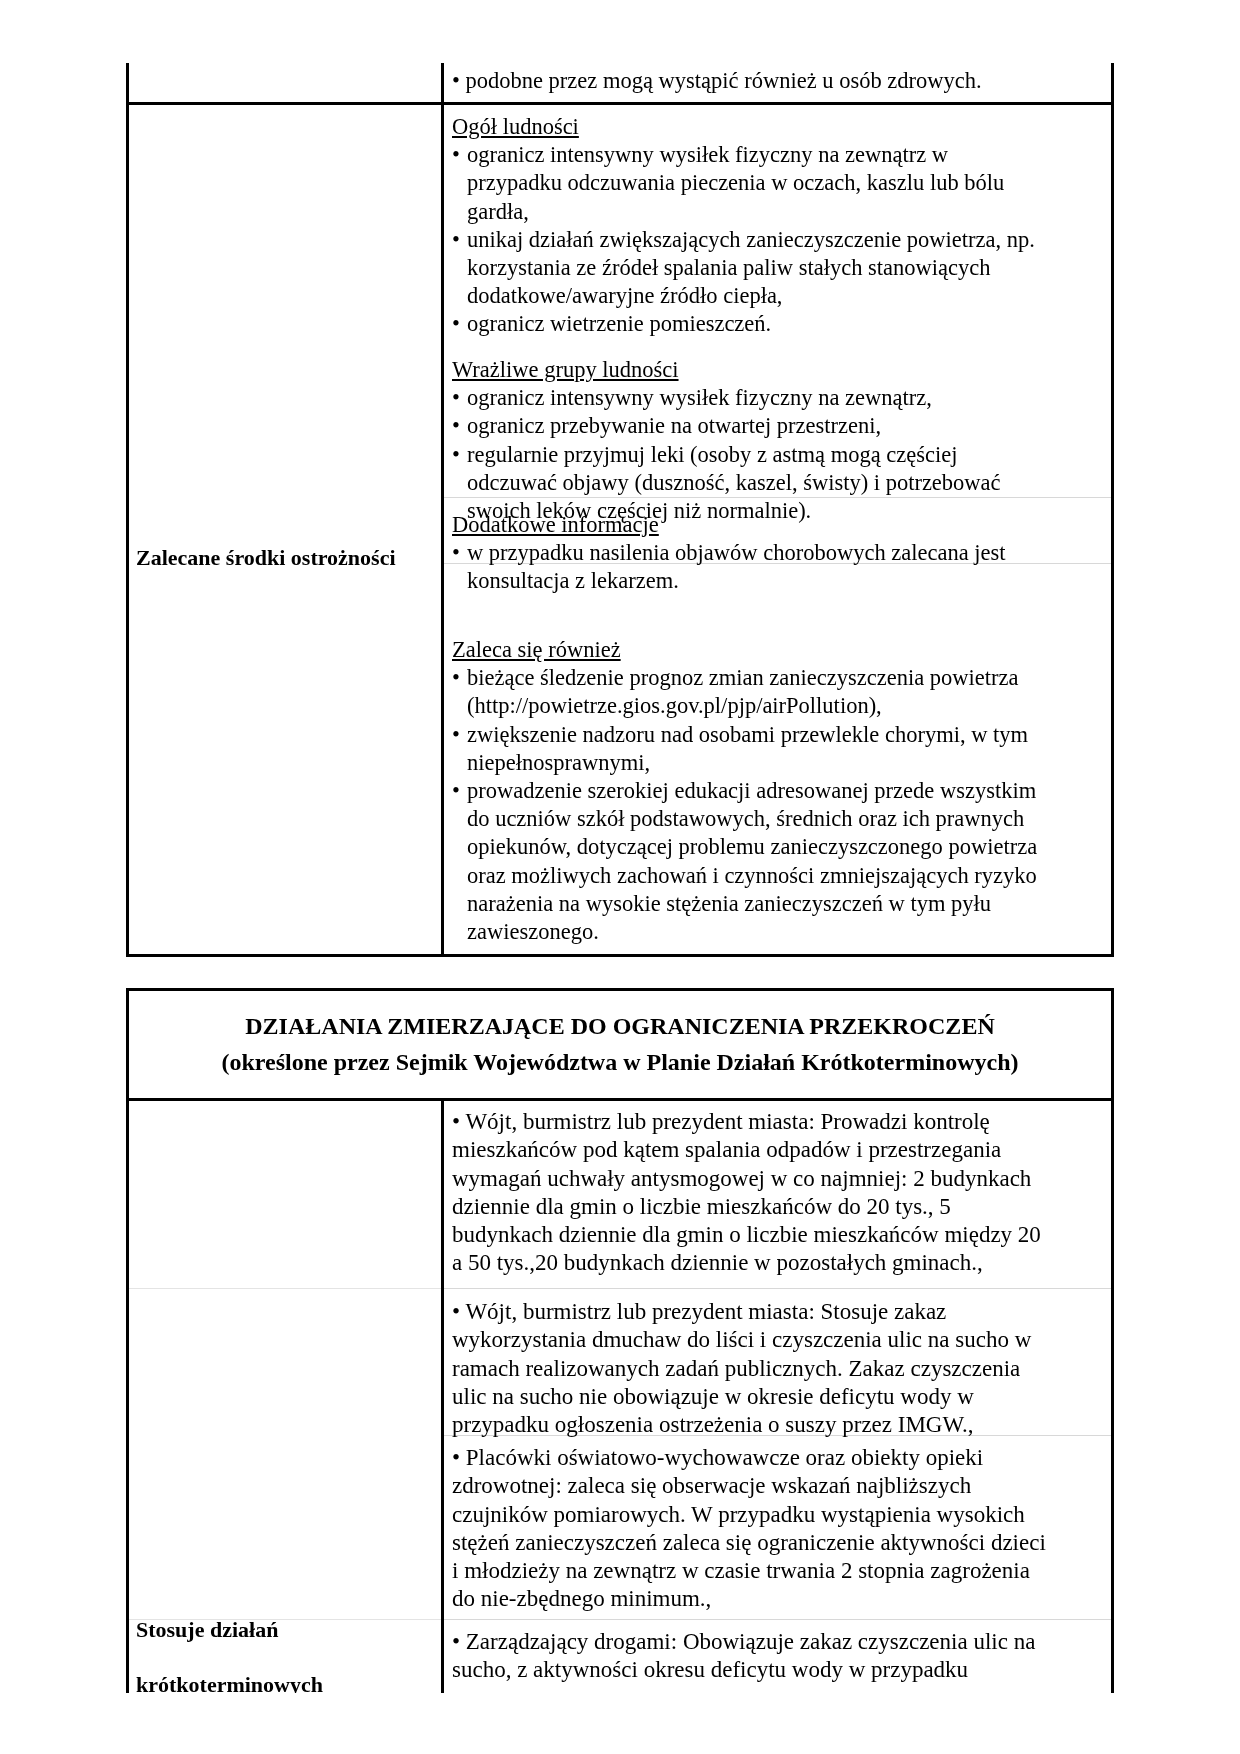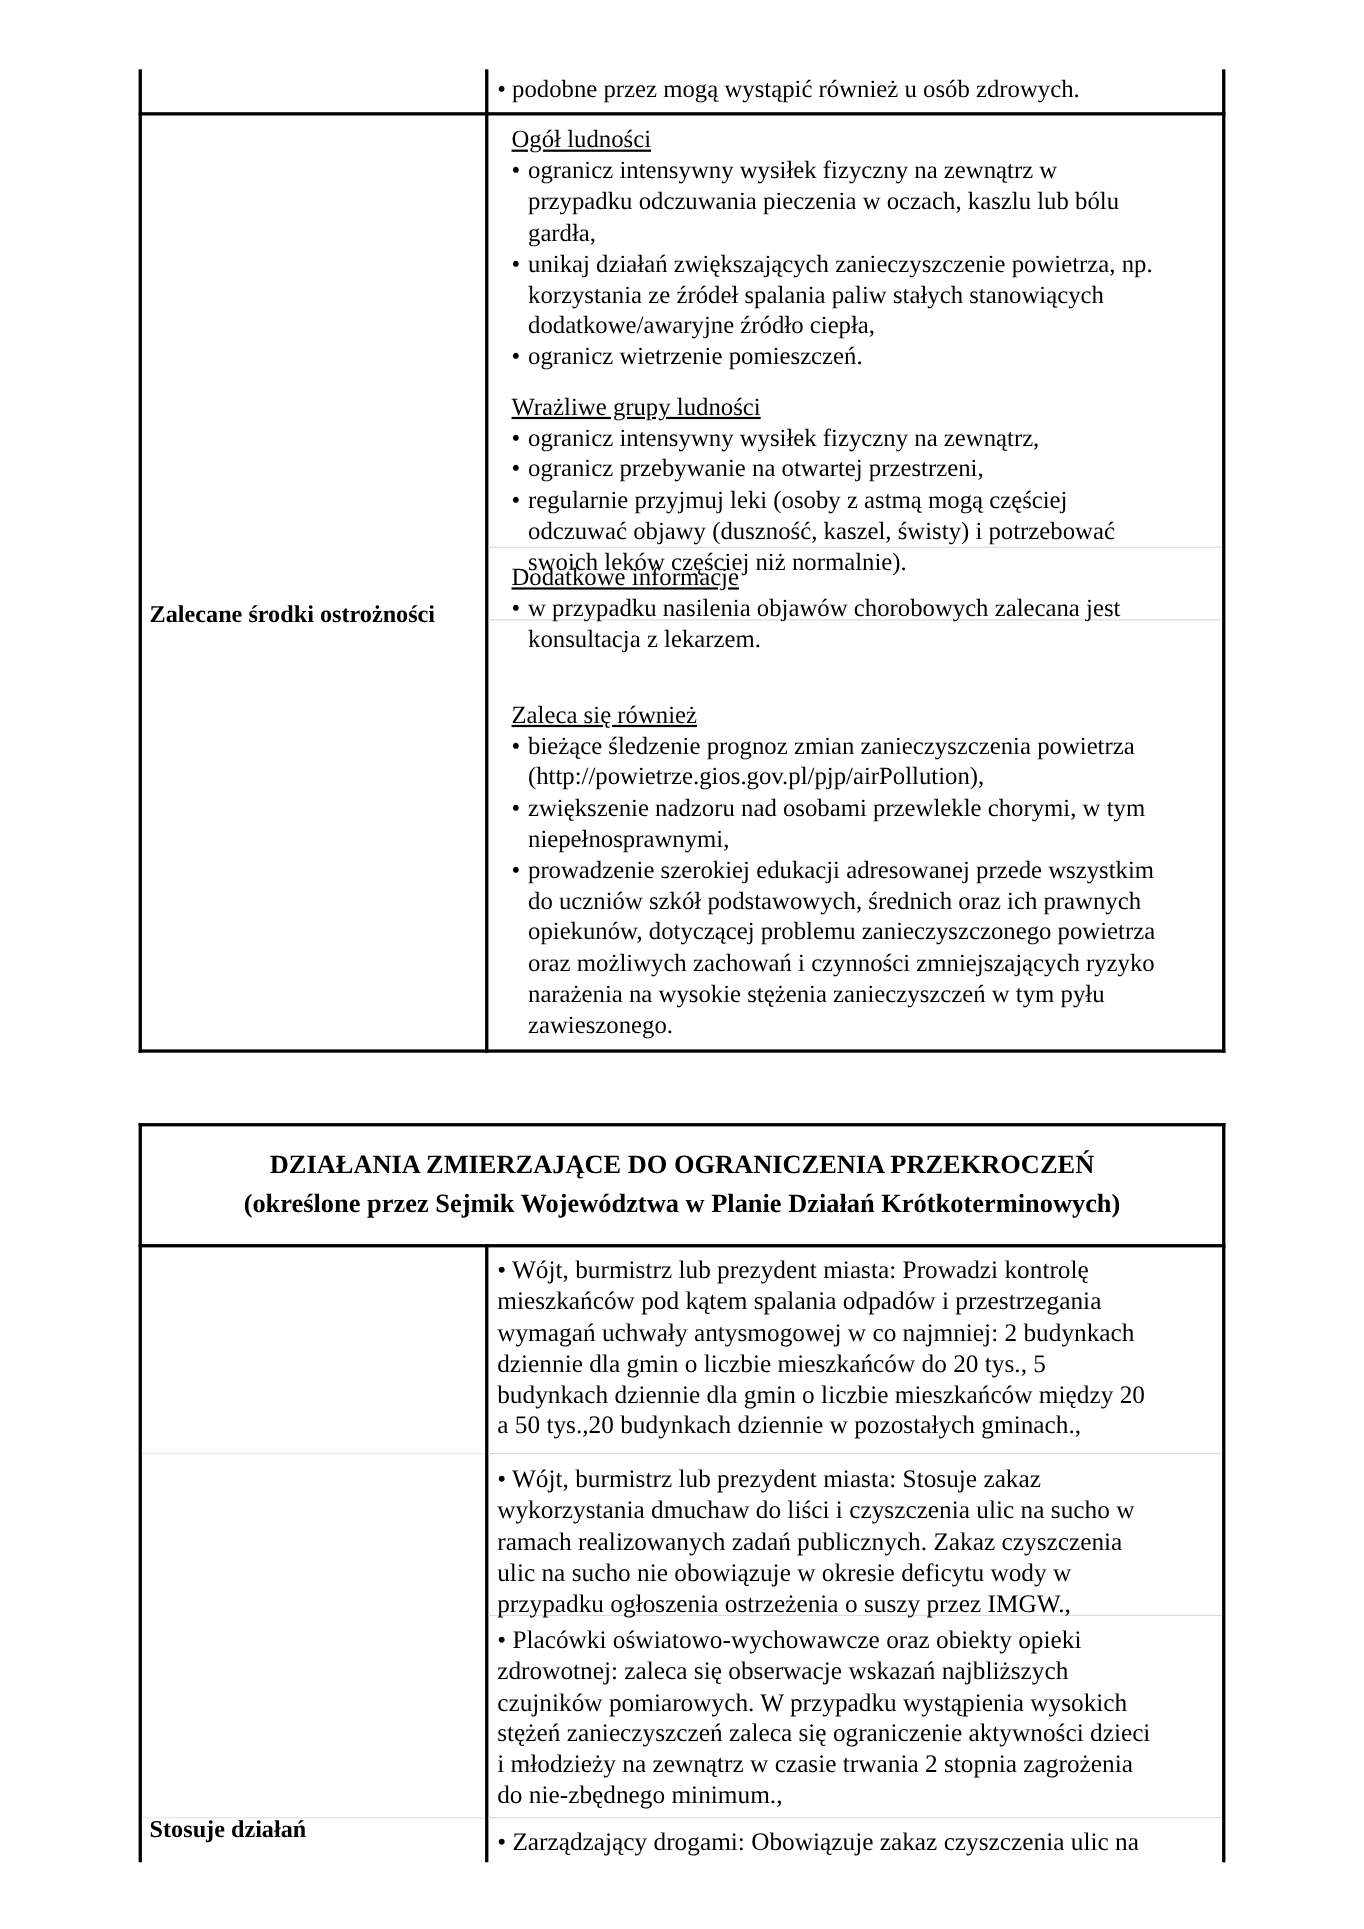--- a/index.html
+++ b/index.html
@@ -14,28 +14,28 @@
   .t1 .vline-r { position: absolute; left: 985px; top: 0; width: 3px; height: 894px; background: #000; }
   .t1 .hline-1 { position: absolute; left: 0; top: 39px; width: 988px; height: 3px; background: #000; }
   .t1 .hline-b { position: absolute; left: 0; top: 891px; width: 988px; height: 3px; background: #000; }
   .t1 .thin { position: absolute; left: 318px; width: 667px; height: 1px; background: #d8d8d8; }
 
   .row1-text { position: absolute; left: 326px; top: 4px; font-size: 22.5px; line-height: 28px; white-space: nowrap; }
 
   .label-cell { position: absolute; font-weight: bold; font-size: 22px; line-height: 28px; white-space: nowrap; }
   .t1 .label-cell { left: 10px; top: 481px; }
 
-  .block { position: absolute; left: 326px; width: 650px; font-size: 22.5px; line-height: 28.2px; margin-left: 13px; }
+  .block { position: absolute; left: 326px; width: 650px; font-size: 22.5px; line-height: 28.2px; }
   .block .head { text-decoration: underline; white-space: nowrap; }
   .block ul { list-style: none; margin: 0; padding: 0; }
   .block li { position: relative; padding-left: 15px; white-space: pre-line; }
   .block li .bullet { position: absolute; left: 0; top: 0; }
 
   
-  .t2 { position: absolute; left: 126px; top: 988px; width: 988px; height: 720px; margin-top: 33px; }
+  .t2 { position: absolute; left: 126px; top: 988px; width: 988px; height: 720px; }
   .t2 .box-top { position: absolute; left: 0; top: 0; width: 988px; height: 3px; background: #000; }
   .t2 .vline-l { position: absolute; left: 0; top: 0; width: 3px; height: 705px; background: #000; }
   .t2 .vline-r { position: absolute; left: 985px; top: 0; width: 3px; height: 705px; background: #000; }
   .t2 .hline-h { position: absolute; left: 0; top: 110px; width: 988px; height: 3px; background: #000; }
   .t2 .vline-m { position: absolute; left: 315px; top: 110px; width: 3px; height: 595px; background: #000; }
   .t2 .thin { position: absolute; left: 318px; width: 667px; height: 1px; background: #d8d8d8; }
   .t2 .thin-l { position: absolute; left: 3px; width: 312px; height: 1px; background: #e4e4e4; }
 
   .header-title { position: absolute; left: 3px; width: 982px; text-align: center; font-weight: bold;
                   font-size: 24px; line-height: 36px; white-space: nowrap; }

